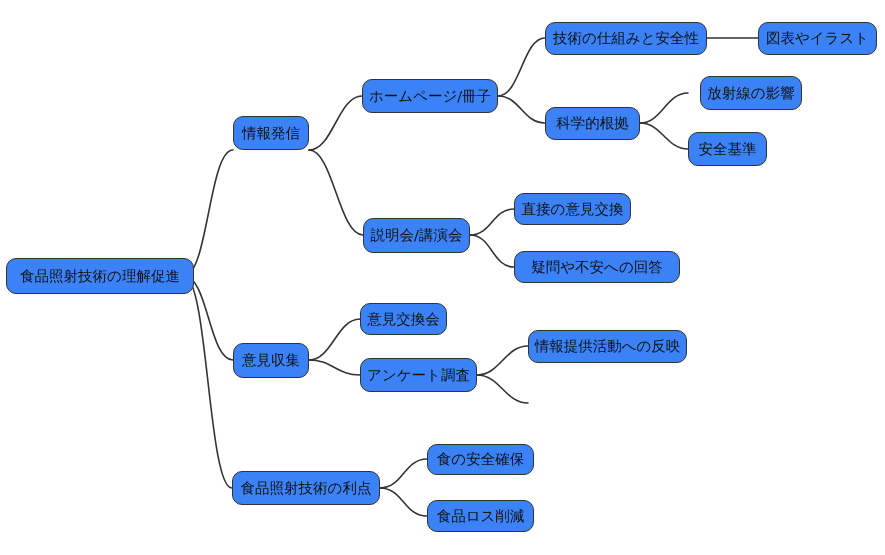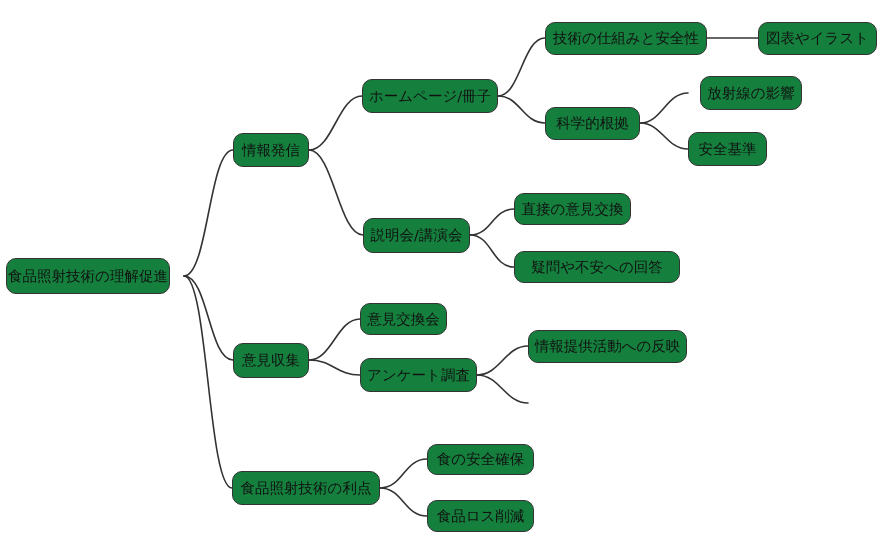--- a/index.html
+++ b/index.html
@@ -18,34 +18,34 @@
     width: 885px; height: 555px;
   }
   svg.edges path {
     fill: none;
     stroke: #333333;
     stroke-width: 1.6;
     stroke-linecap: round;
   }
   .node {
     position: absolute;
-    background: #15803d;
+    background: #3b82f6;
     border: 1.6px solid #333333;
     border-radius: 10px;
     display: flex;
     align-items: center;
     justify-content: center;
     font-size: 14.5px;
     color: #111111;
     white-space: nowrap;
     line-height: 1;
   }
   
-  .n-root        { left: 6px;   top: 258px; width: 164px; height: 36px; }
-  .n-info        { left: 233px; top: 133px; width: 76px;  height: 34px; }
+  .n-root        { left: 6px;   top: 258px; width: 188px; height: 36px; }
+  .n-info        { left: 233px; top: 116px; width: 76px;  height: 34px; }
   .n-homepage    { left: 362px; top: 79px;  width: 136px; height: 34px; }
   .n-mechanism   { left: 545px; top: 22px;  width: 162px; height: 33px; }
   .n-charts      { left: 758px; top: 22px;  width: 119px; height: 33px; }
   .n-science     { left: 545px; top: 107px; width: 95px;  height: 33px; }
   .n-radiation   { left: 688px; top: 76px;  width: 102px; height: 34px; margin-left: 12px; }
   .n-safetystd   { left: 688px; top: 132px; width: 79px;  height: 34px; }
   .n-seminar     { left: 363px; top: 218px; width: 107px; height: 35px; }
   .n-direct      { left: 514px; top: 193px; width: 117px; height: 32px; }
   .n-questions   { left: 514px; top: 251px; width: 166px; height: 32px; }
   .n-opinions    { left: 233px; top: 343px; width: 76px;  height: 35px; }

